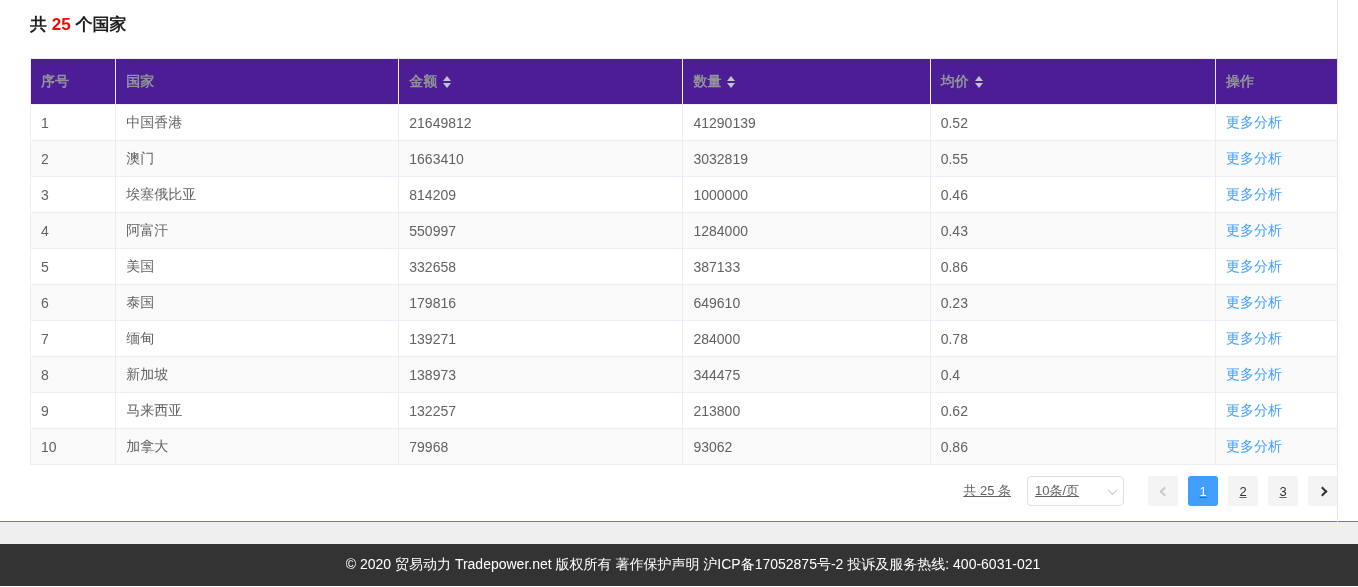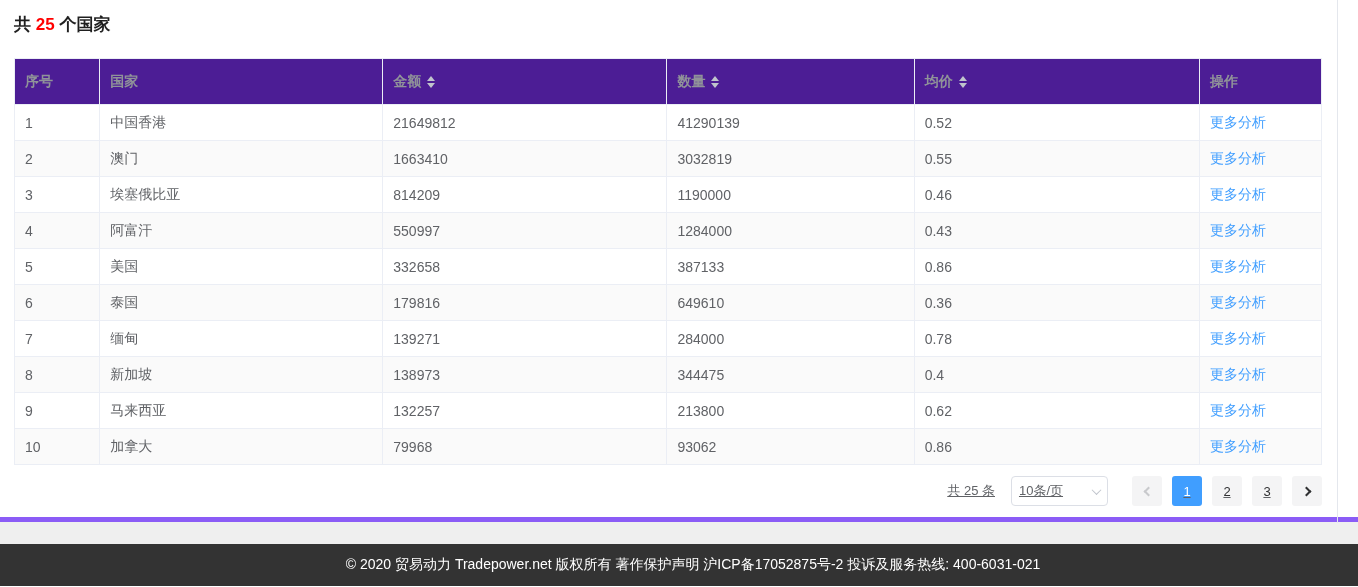--- a/index.html
+++ b/index.html
@@ -7,22 +7,22 @@
   body {
     width: 1358px; height: 587px;
     background: #ffffff;
     font-family: "Liberation Sans", "DejaVu Sans", sans-serif;
     overflow: hidden;
     position: relative;
   }
   .content {
     position: relative;
     height: 522px;
-    border-bottom: 5px solid #8b5cf6;
-    padding-left: 14px;
+    border-bottom: 1px solid #8b5cf6;
+    padding-left: 30px;
   }
   .page-title {
     margin: 0;
     padding-top: 15px;
     line-height: 20px;
     font-size: 17px;
     font-weight: bold;
     color: #1f1f1f;
   }
   .page-title .red { color: #ff0000; }
@@ -199,21 +199,21 @@
           <td>澳门</td>
           <td>1663410</td>
           <td>3032819</td>
           <td>0.55</td>
           <td><a class="link">更多分析</a></td>
         </tr>
         <tr>
           <td>3</td>
           <td>埃塞俄比亚</td>
           <td>814209</td>
-          <td>1190000</td>
+          <td>1000000</td>
           <td>0.46</td>
           <td><a class="link">更多分析</a></td>
         </tr>
         <tr>
           <td>4</td>
           <td>阿富汗</td>
           <td>550997</td>
           <td>1284000</td>
           <td>0.43</td>
           <td><a class="link">更多分析</a></td>
@@ -224,21 +224,21 @@
           <td>332658</td>
           <td>387133</td>
           <td>0.86</td>
           <td><a class="link">更多分析</a></td>
         </tr>
         <tr>
           <td>6</td>
           <td>泰国</td>
           <td>179816</td>
           <td>649610</td>
-          <td>0.36</td>
+          <td>0.23</td>
           <td><a class="link">更多分析</a></td>
         </tr>
         <tr>
           <td>7</td>
           <td>缅甸</td>
           <td>139271</td>
           <td>284000</td>
           <td>0.78</td>
           <td><a class="link">更多分析</a></td>
         </tr>

